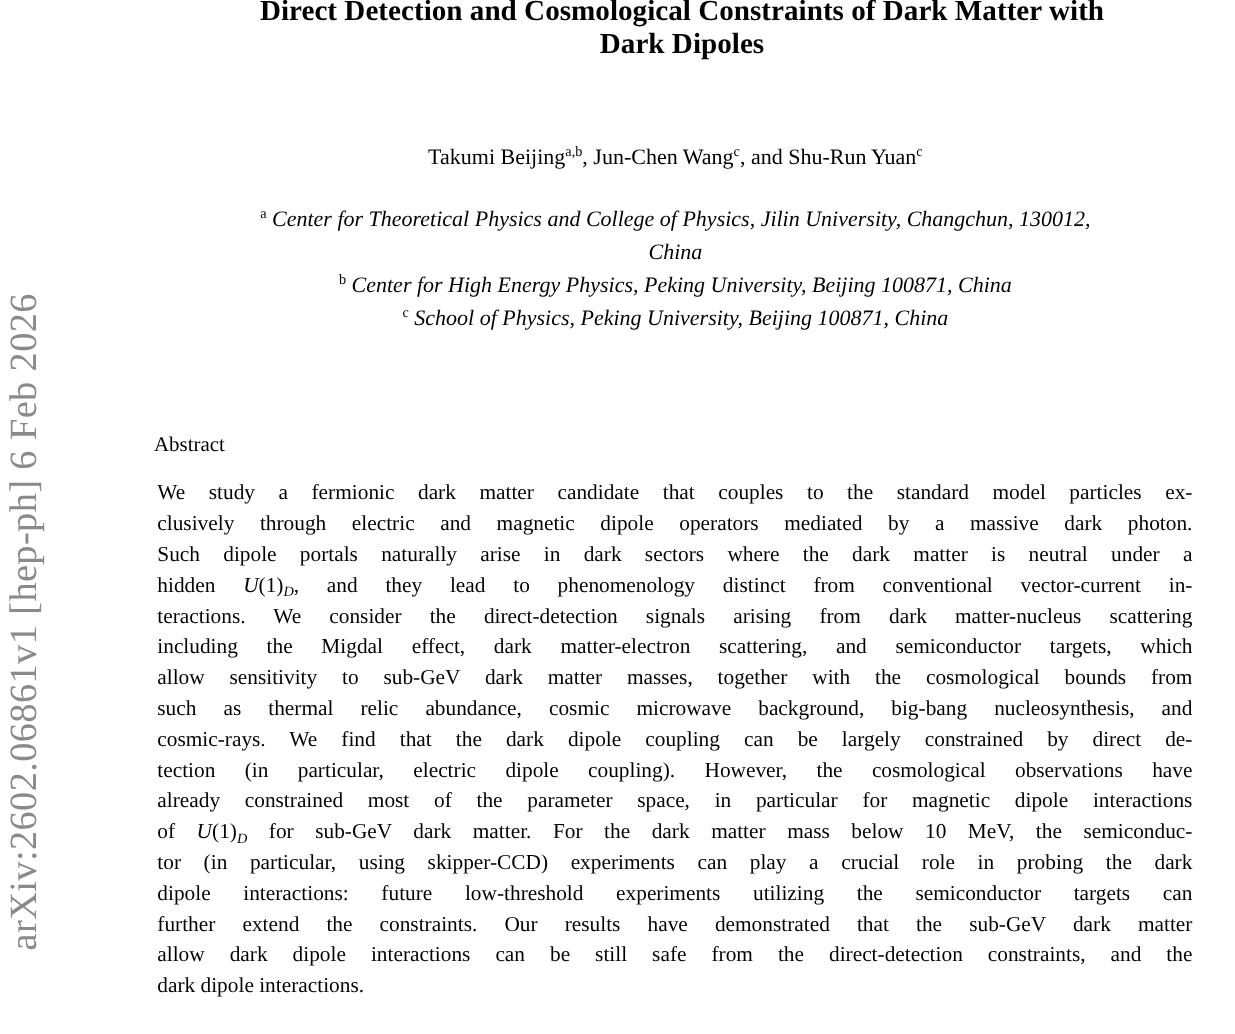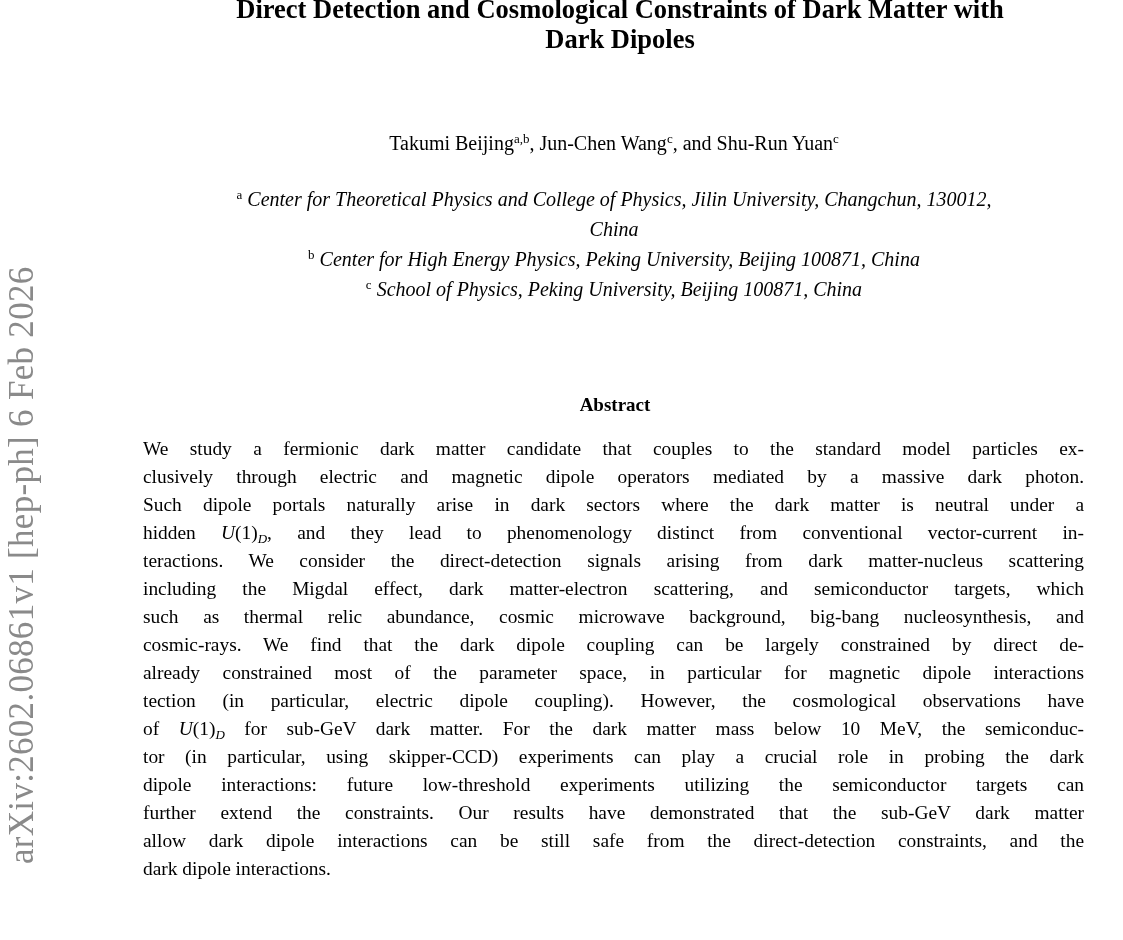--- a/index.html
+++ b/index.html
@@ -68,22 +68,22 @@
       vertical-align: 7px;
       line-height: 0;
       font-style: normal;
     }
     .affil-line { white-space: nowrap; }
     .abstract-heading {
       position: absolute;
       left: 140px;
       top: 392px;
       width: 950px;
-      text-align: center;
-      font-weight: bold;
+      text-align: left;
+      font-weight: normal;
       font-size: 19px;
       line-height: 26px;
     }
     .abstract-body {
       position: absolute;
       left: 143px;
       top: 435px;
       width: 941px;
       font-size: 19.4px;
     }
@@ -128,23 +128,24 @@
 
 <div class="abstract-heading">Abstract</div>
 
 <div class="abstract-body">
   <div class="abstract-line">We study a fermionic dark matter candidate that couples to the standard model particles ex-</div>
   <div class="abstract-line">clusively through electric and magnetic dipole operators mediated by a massive dark photon.</div>
   <div class="abstract-line">Such dipole portals naturally arise in dark sectors where the dark matter is neutral under a</div>
   <div class="abstract-line"><span style="white-space:pre">hidden </span><span class="math-i">U</span><span>(1)</span><span class="math-sub">D</span><span style="white-space:pre">, and they lead to phenomenology distinct from conventional vector-current in-</span></div>
   <div class="abstract-line">teractions. We consider the direct-detection signals arising from dark matter-nucleus scattering</div>
   <div class="abstract-line">including the Migdal effect, dark matter-electron scattering, and semiconductor targets, which</div>
+  <div class="abstract-line">allow sensitivity to sub-GeV dark matter masses, together with the cosmological bounds from</div>
   <div class="abstract-line">such as thermal relic abundance, cosmic microwave background, big-bang nucleosynthesis, and</div>
   <div class="abstract-line">cosmic-rays.  We find that the dark dipole coupling can be largely constrained by direct de-</div>
+  <div class="abstract-line">tection (in particular, electric dipole coupling).  However, the cosmological observations have</div>
   <div class="abstract-line">already constrained most of the parameter space, in particular for magnetic dipole interactions</div>
-  <div class="abstract-line">tection (in particular, electric dipole coupling).  However, the cosmological observations have</div>
   <div class="abstract-line"><span style="white-space:pre">of </span><span class="math-i">U</span><span>(1)</span><span class="math-sub">D</span><span style="white-space:pre"> for sub-GeV dark matter. For the dark matter mass below 10 MeV, the semiconduc-</span></div>
   <div class="abstract-line">tor (in particular, using skipper-CCD) experiments can play a crucial role in probing the dark</div>
   <div class="abstract-line">dipole interactions:  future low-threshold experiments utilizing the semiconductor targets can</div>
   <div class="abstract-line">further extend the constraints.  Our results have demonstrated that the sub-GeV dark matter</div>
   <div class="abstract-line">allow dark dipole interactions can be still safe from the direct-detection constraints, and the</div>
   <div class="abstract-line last">dark dipole interactions.</div>
 </div>
 
 </body></html>

